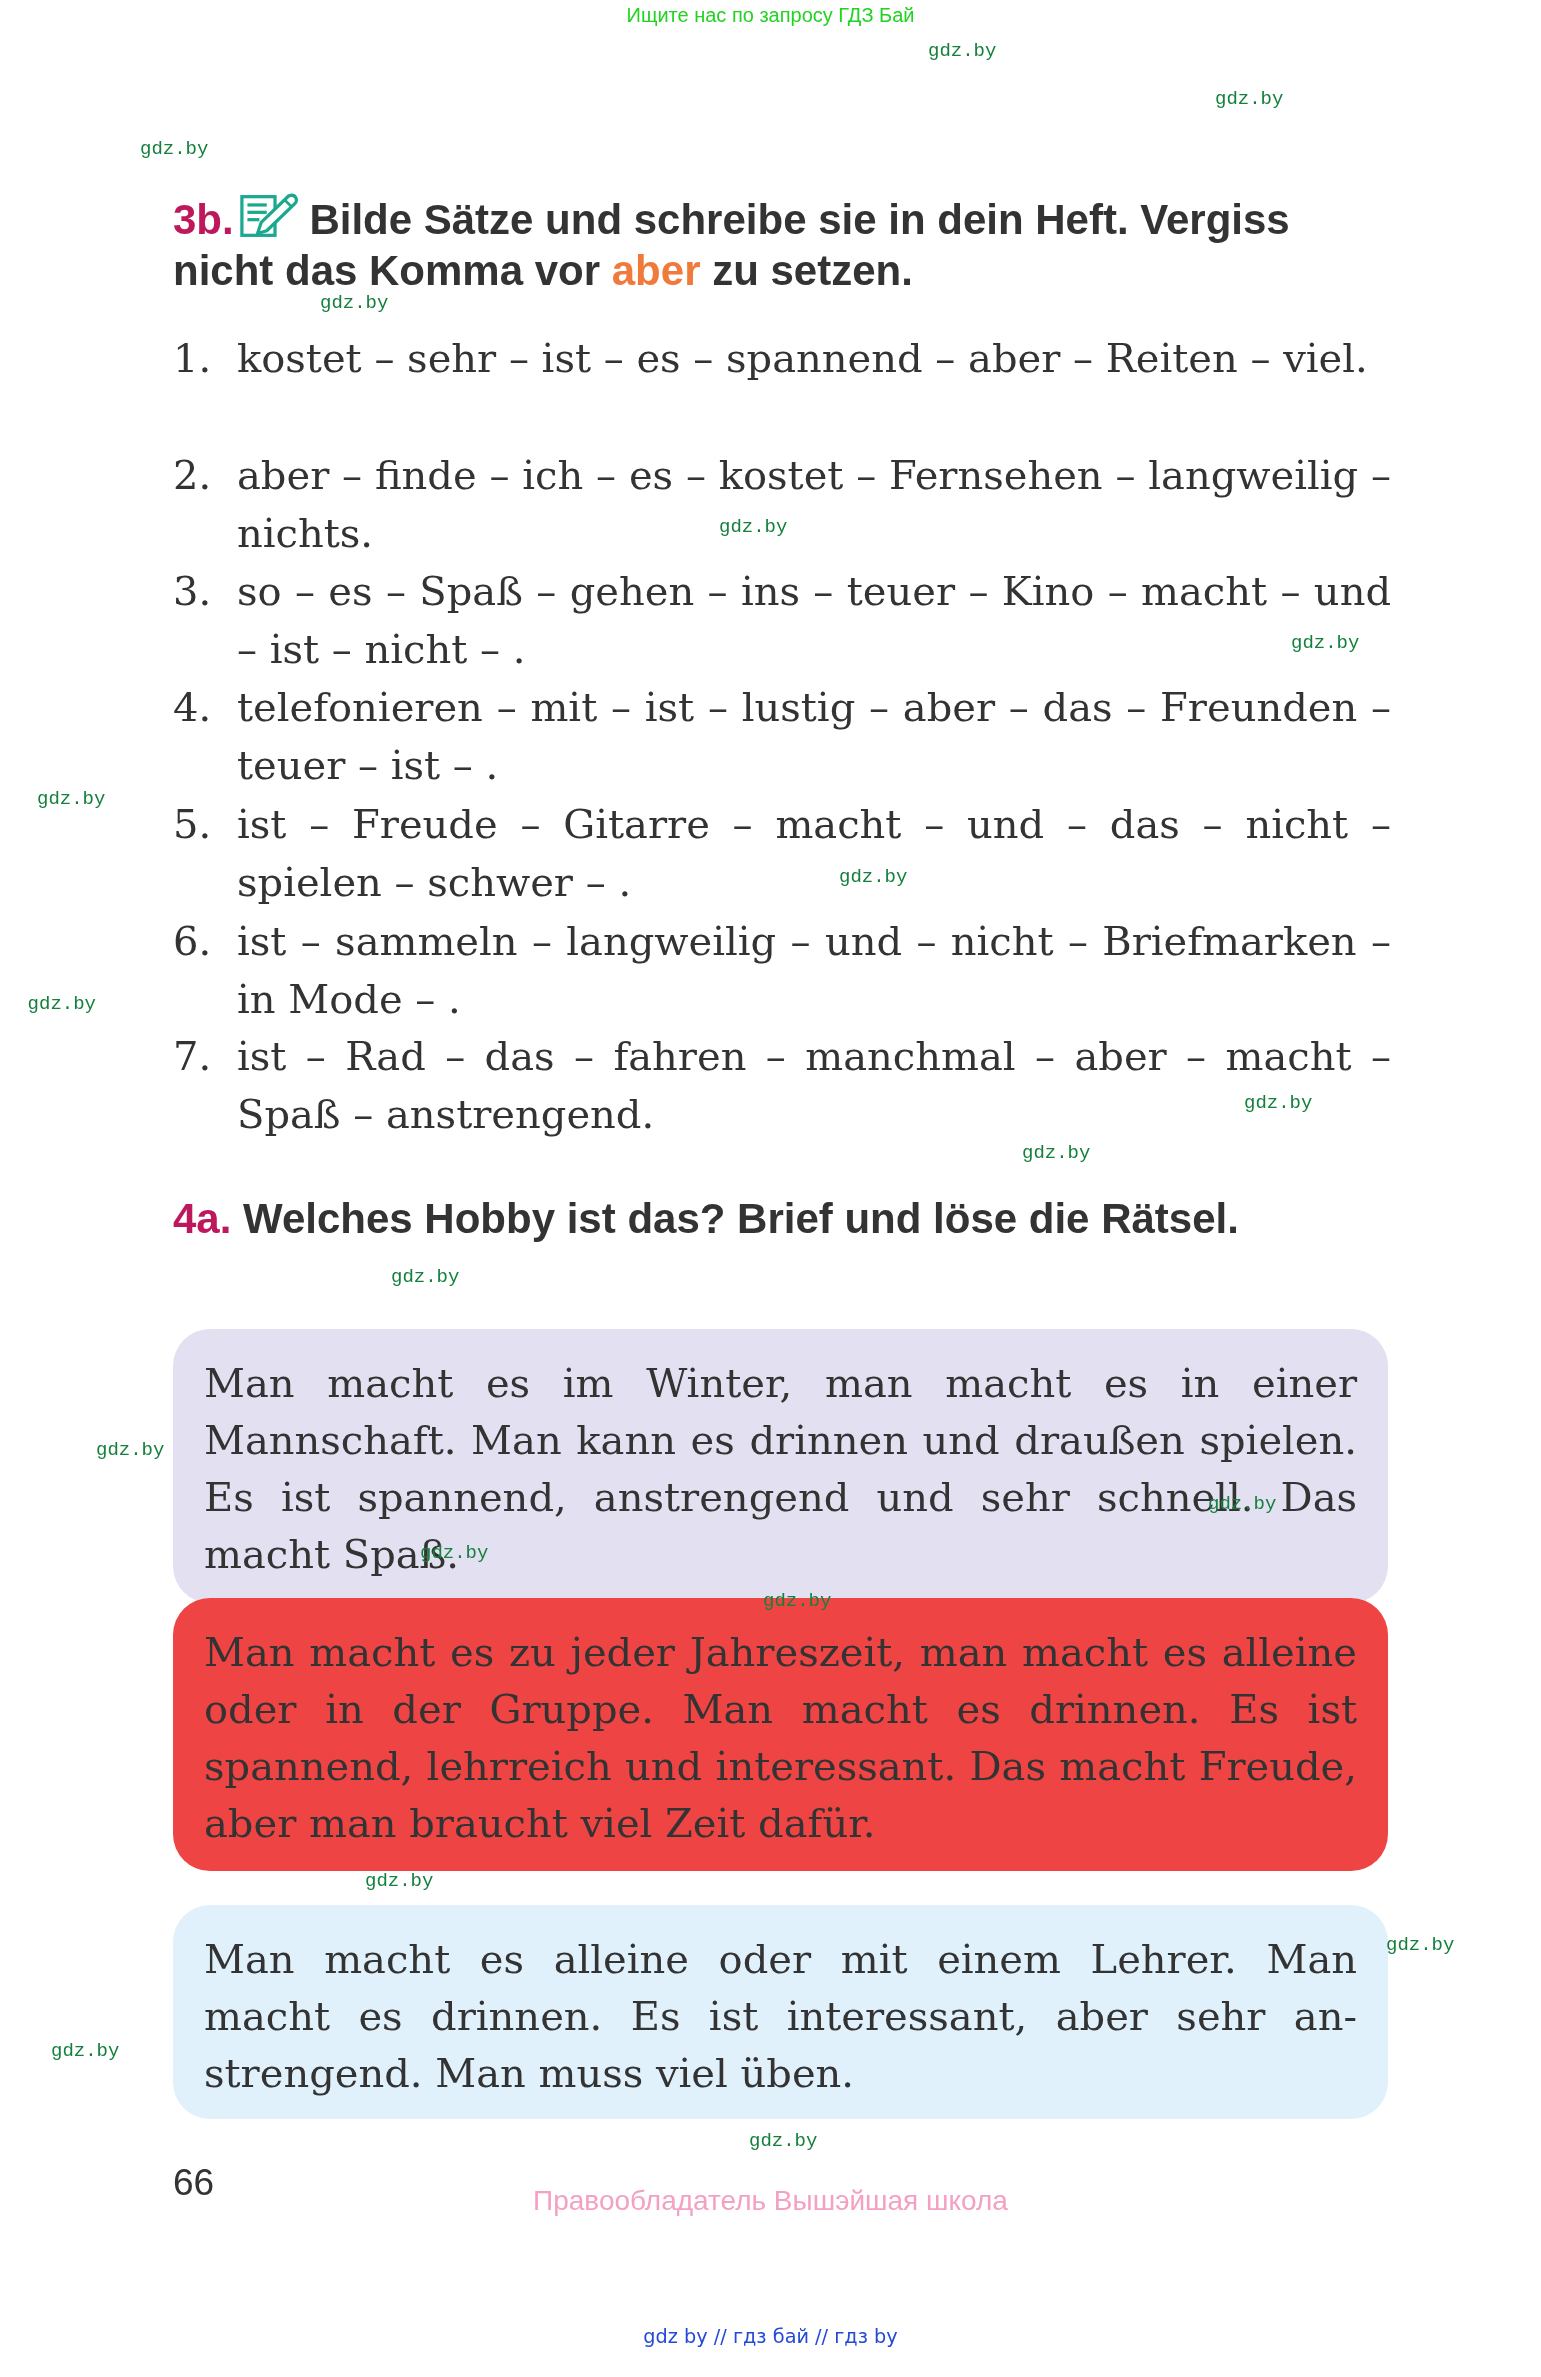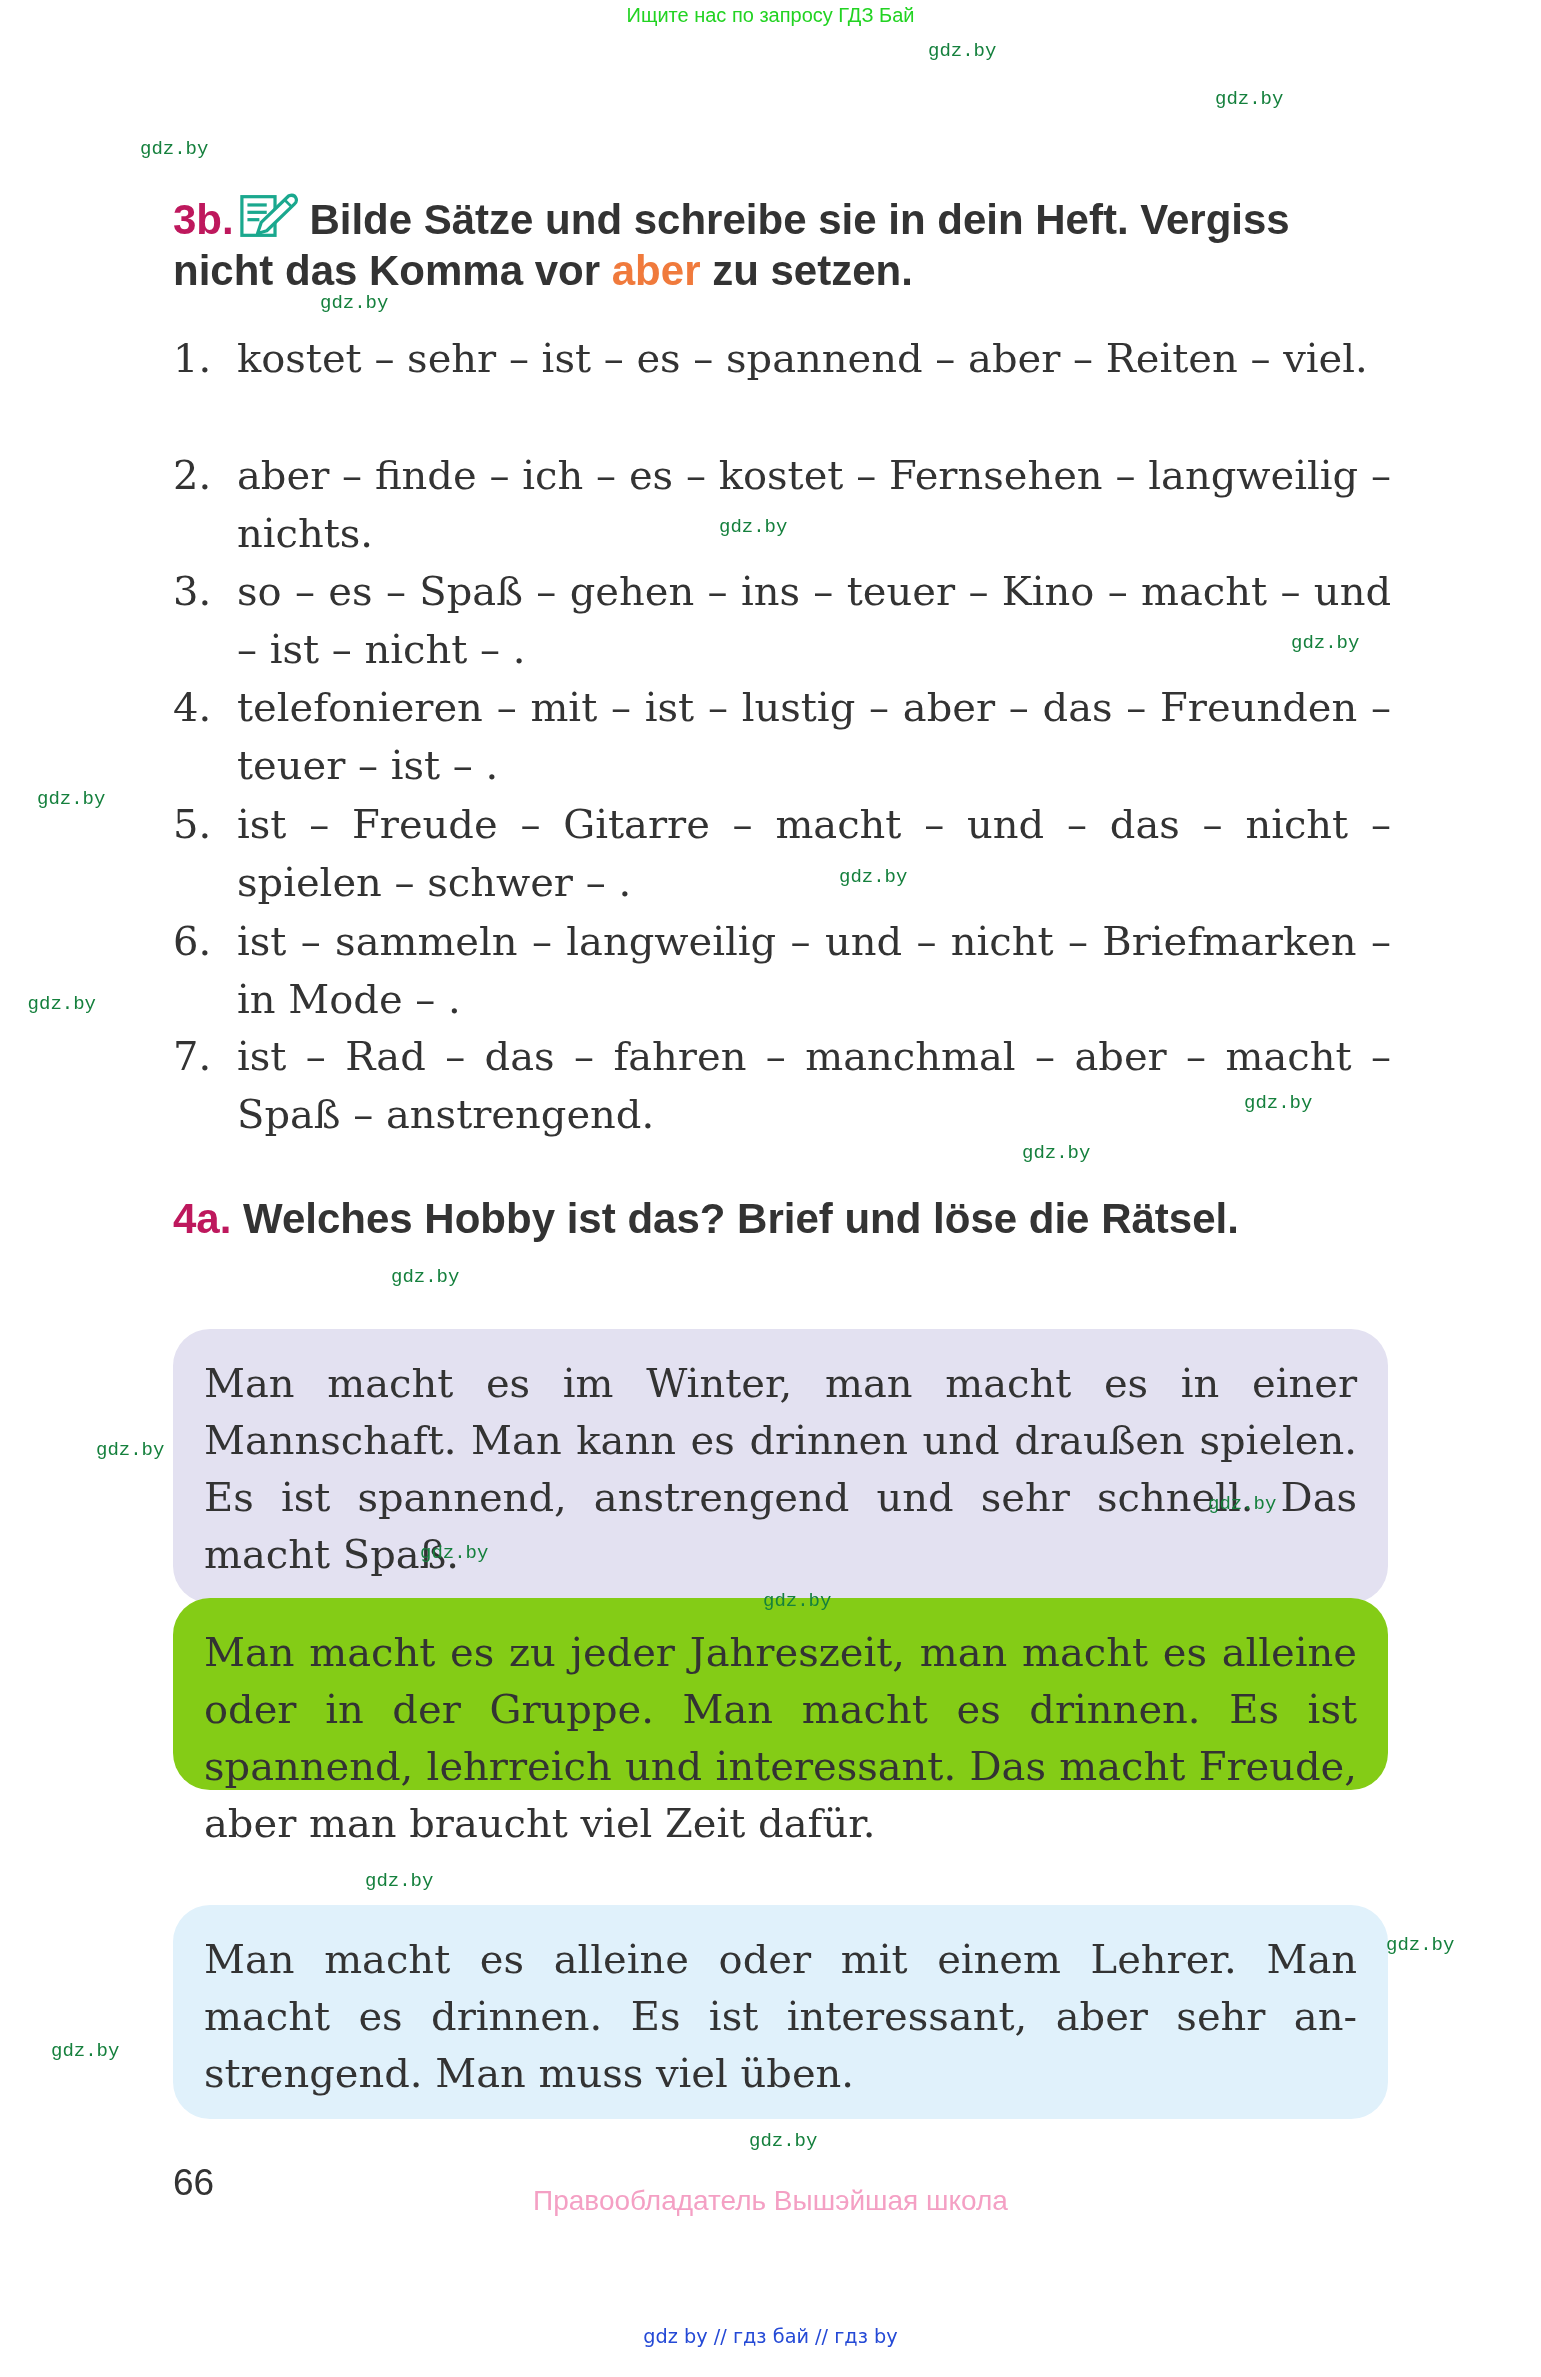--- a/index.html
+++ b/index.html
@@ -25,21 +25,21 @@
     }
     .item .num { position: absolute; left: 0; top: 0; }
     .item .txt { display: block; margin-left: 64px; text-align: justify; }
     .box {
       border-radius: 37px; left: 173px; width: 1215px;
       box-sizing: border-box; padding: 26px 31px;
       font-family: "DejaVu Serif", serif; font-size: 40px; line-height: 57px; color: #333333;
       text-align: justify;
     }
     .box1 { top: 1291px; height: 274px; background: #e3e1f1; margin-top: 38px; }
-    .box2 { top: 1598px; height: 192px; background: #84cc16; }
+    .box2 { top: 1598px; height: 273px; background: #ef4444; }
     .box3 { top: 1905px; height: 214px; background: #e0f1fb; }
     .page-num {
       left: 173px; top: 2162px; font-family: Liberation Sans, sans-serif; font-size: 37px; color: #333333;
     }
     .rights {
       left: 0; width: 1541px; top: 2185px; text-align: center;
       font-family: "Liberation Sans", sans-serif; font-size: 28px; color: #f4a0c4;
     }
     .bottom-links {
       left: 0; width: 1541px; top: 2325px; text-align: center;

